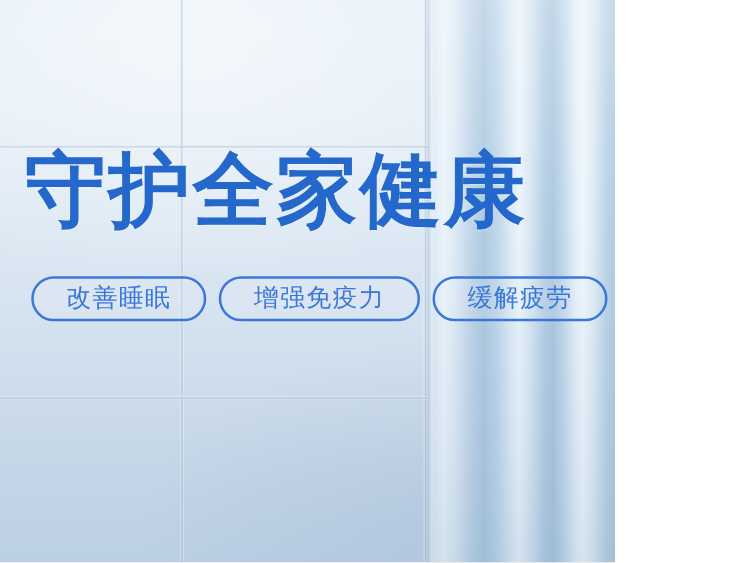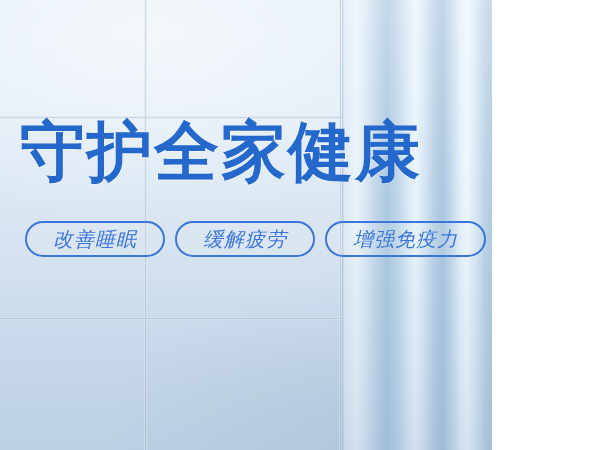--- a/index.html
+++ b/index.html
@@ -130,21 +130,20 @@
     box-sizing: border-box;
     border: 2px solid #3b77d8;
     border-radius: 19px;
     color: #3b77d8;
     font-size: 20px;
     line-height: 32px;
     padding: 0 26px;
     letter-spacing: 1px;
     white-space: nowrap;
     background: rgba(255,255,255,0.10);
-    font-style: italic;
   }
 </style>
 </head>
 <body>
 
 <div id="stage">
 
   <div class="wall-sheen"></div>
 
   <div class="seam-v" style="left:144px;"></div>
@@ -154,17 +153,17 @@
 
   <div class="column">
     <div class="column-edge"></div>
     <div class="column-shade"></div>
   </div>
 
   <div class="headline">守护全家健康</div>
 
   <div class="pill-row">
     <div class="pill">改善睡眠</div>
+    <div class="pill">增强免疫力</div>
     <div class="pill">缓解疲劳</div>
-    <div class="pill">增强免疫力</div>
   </div>
 
 </div>
 
 </body></html>

